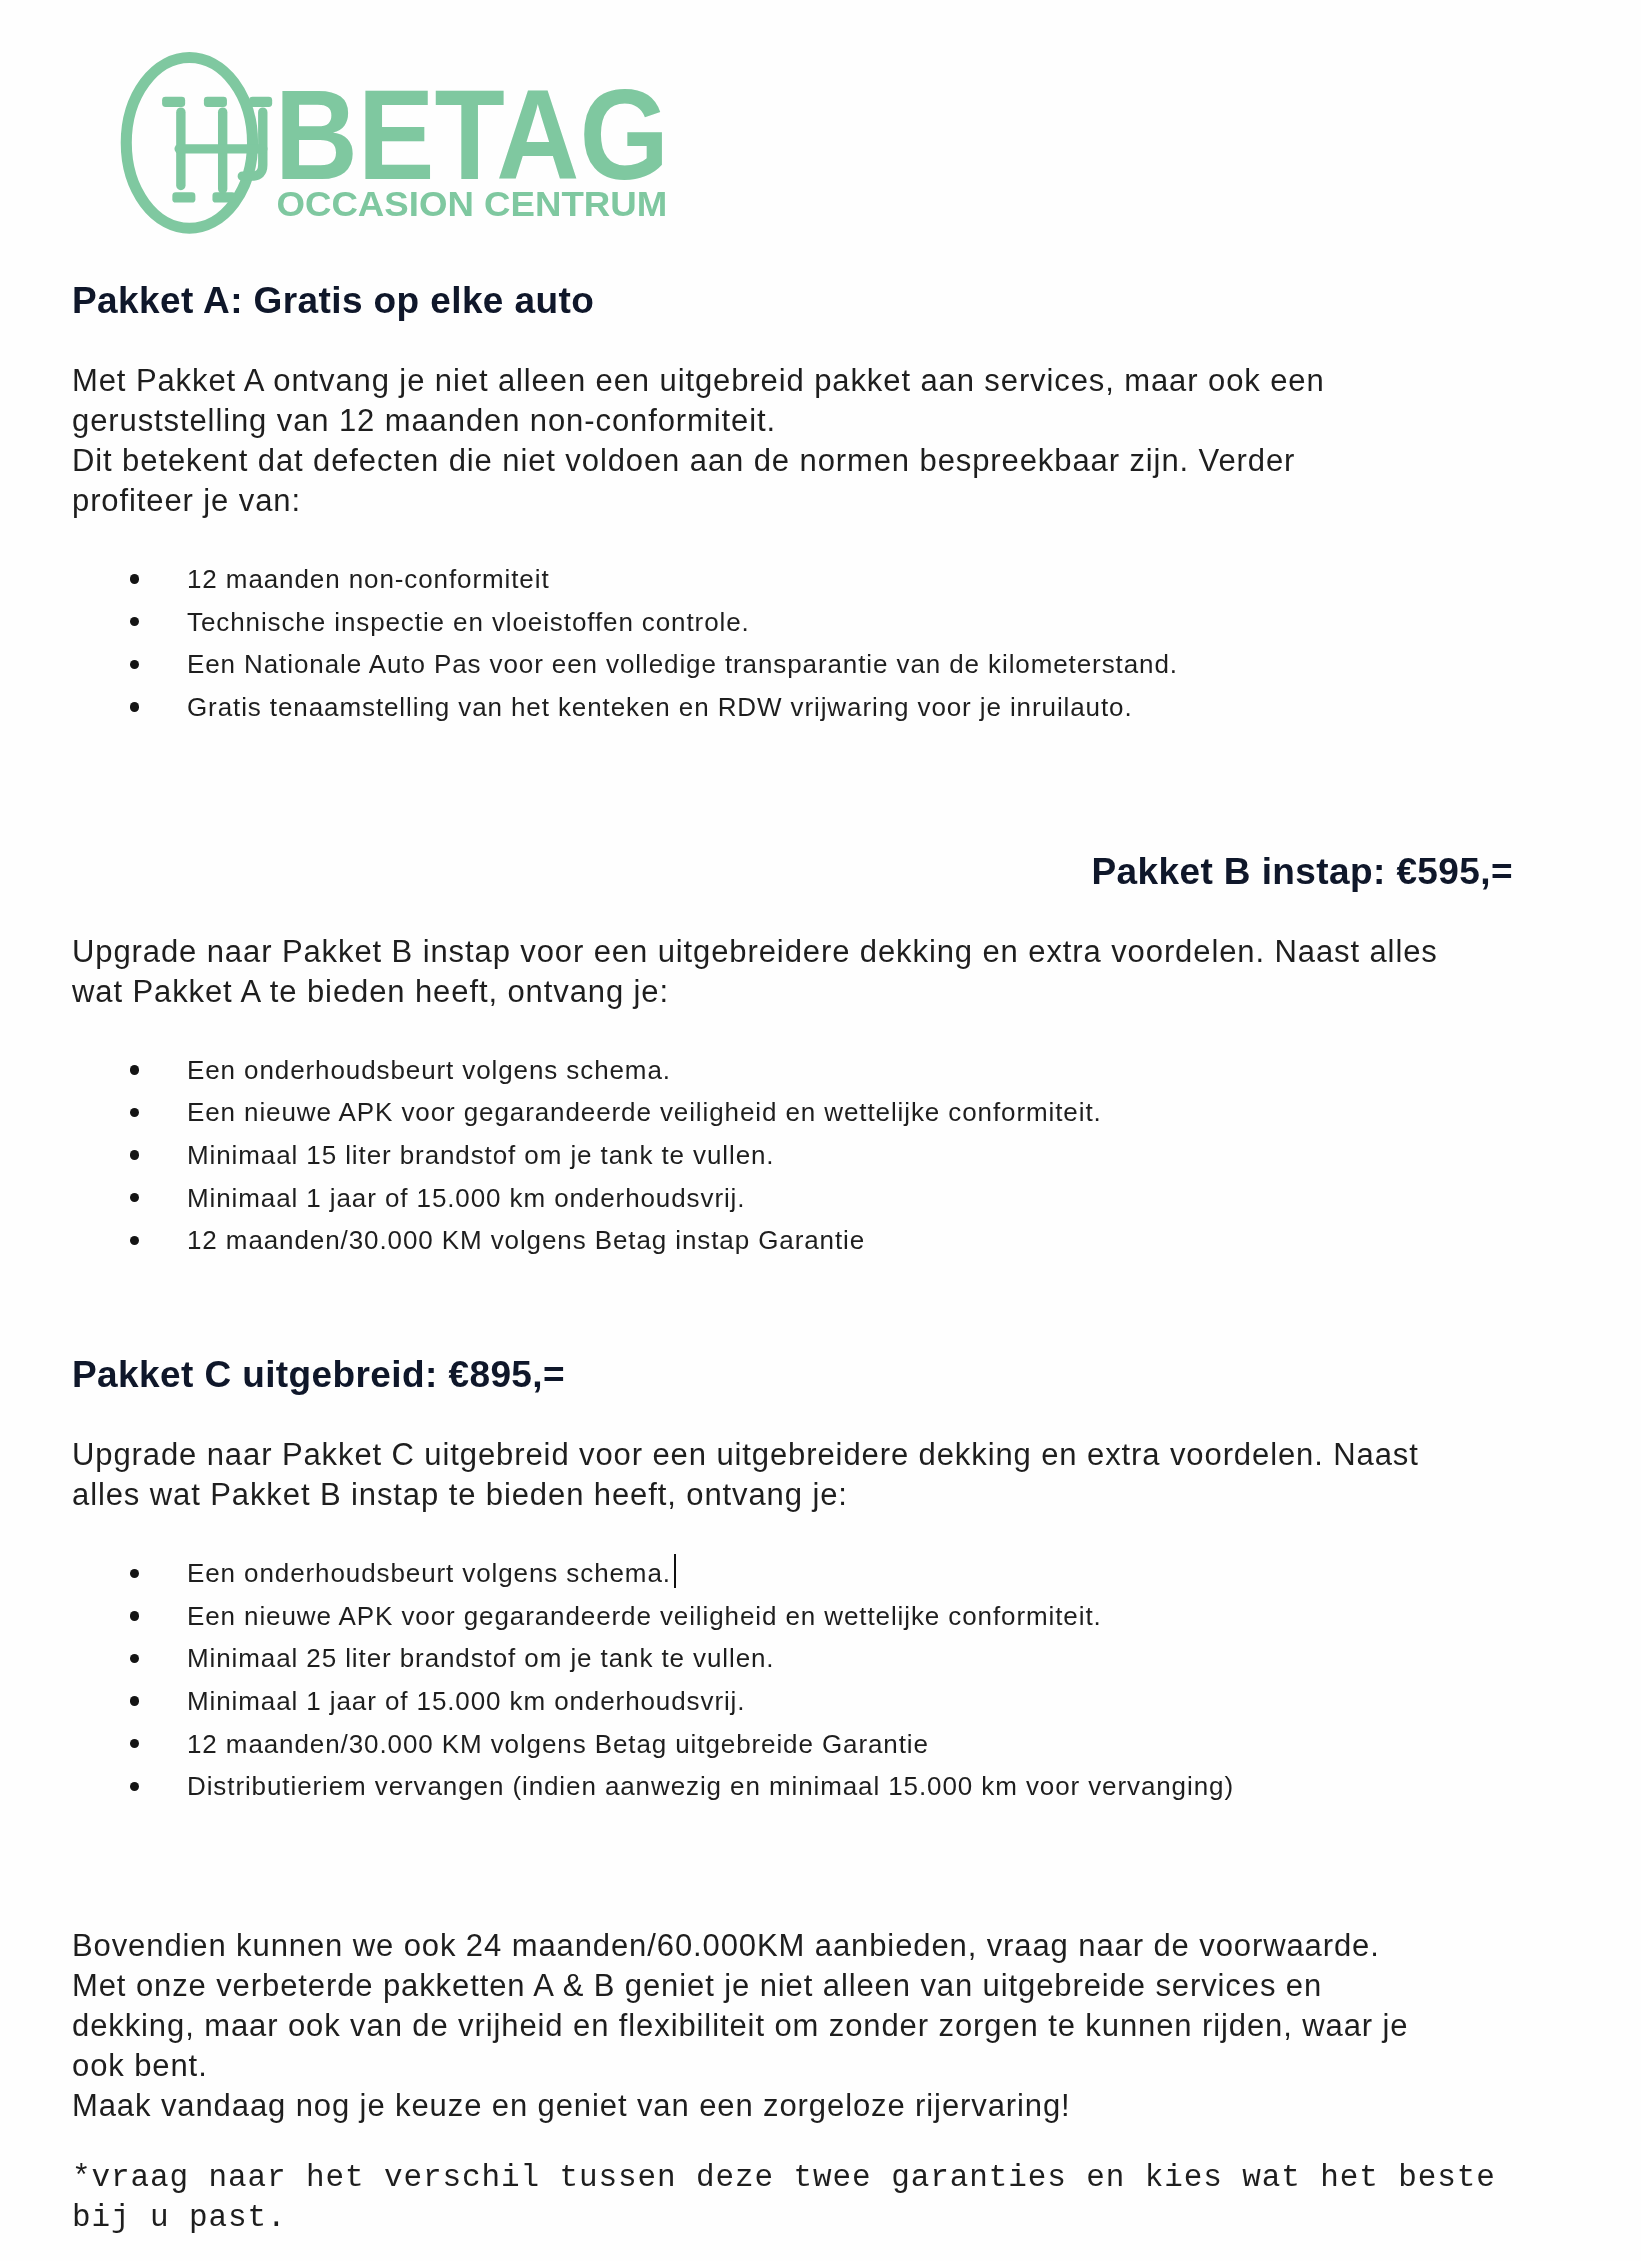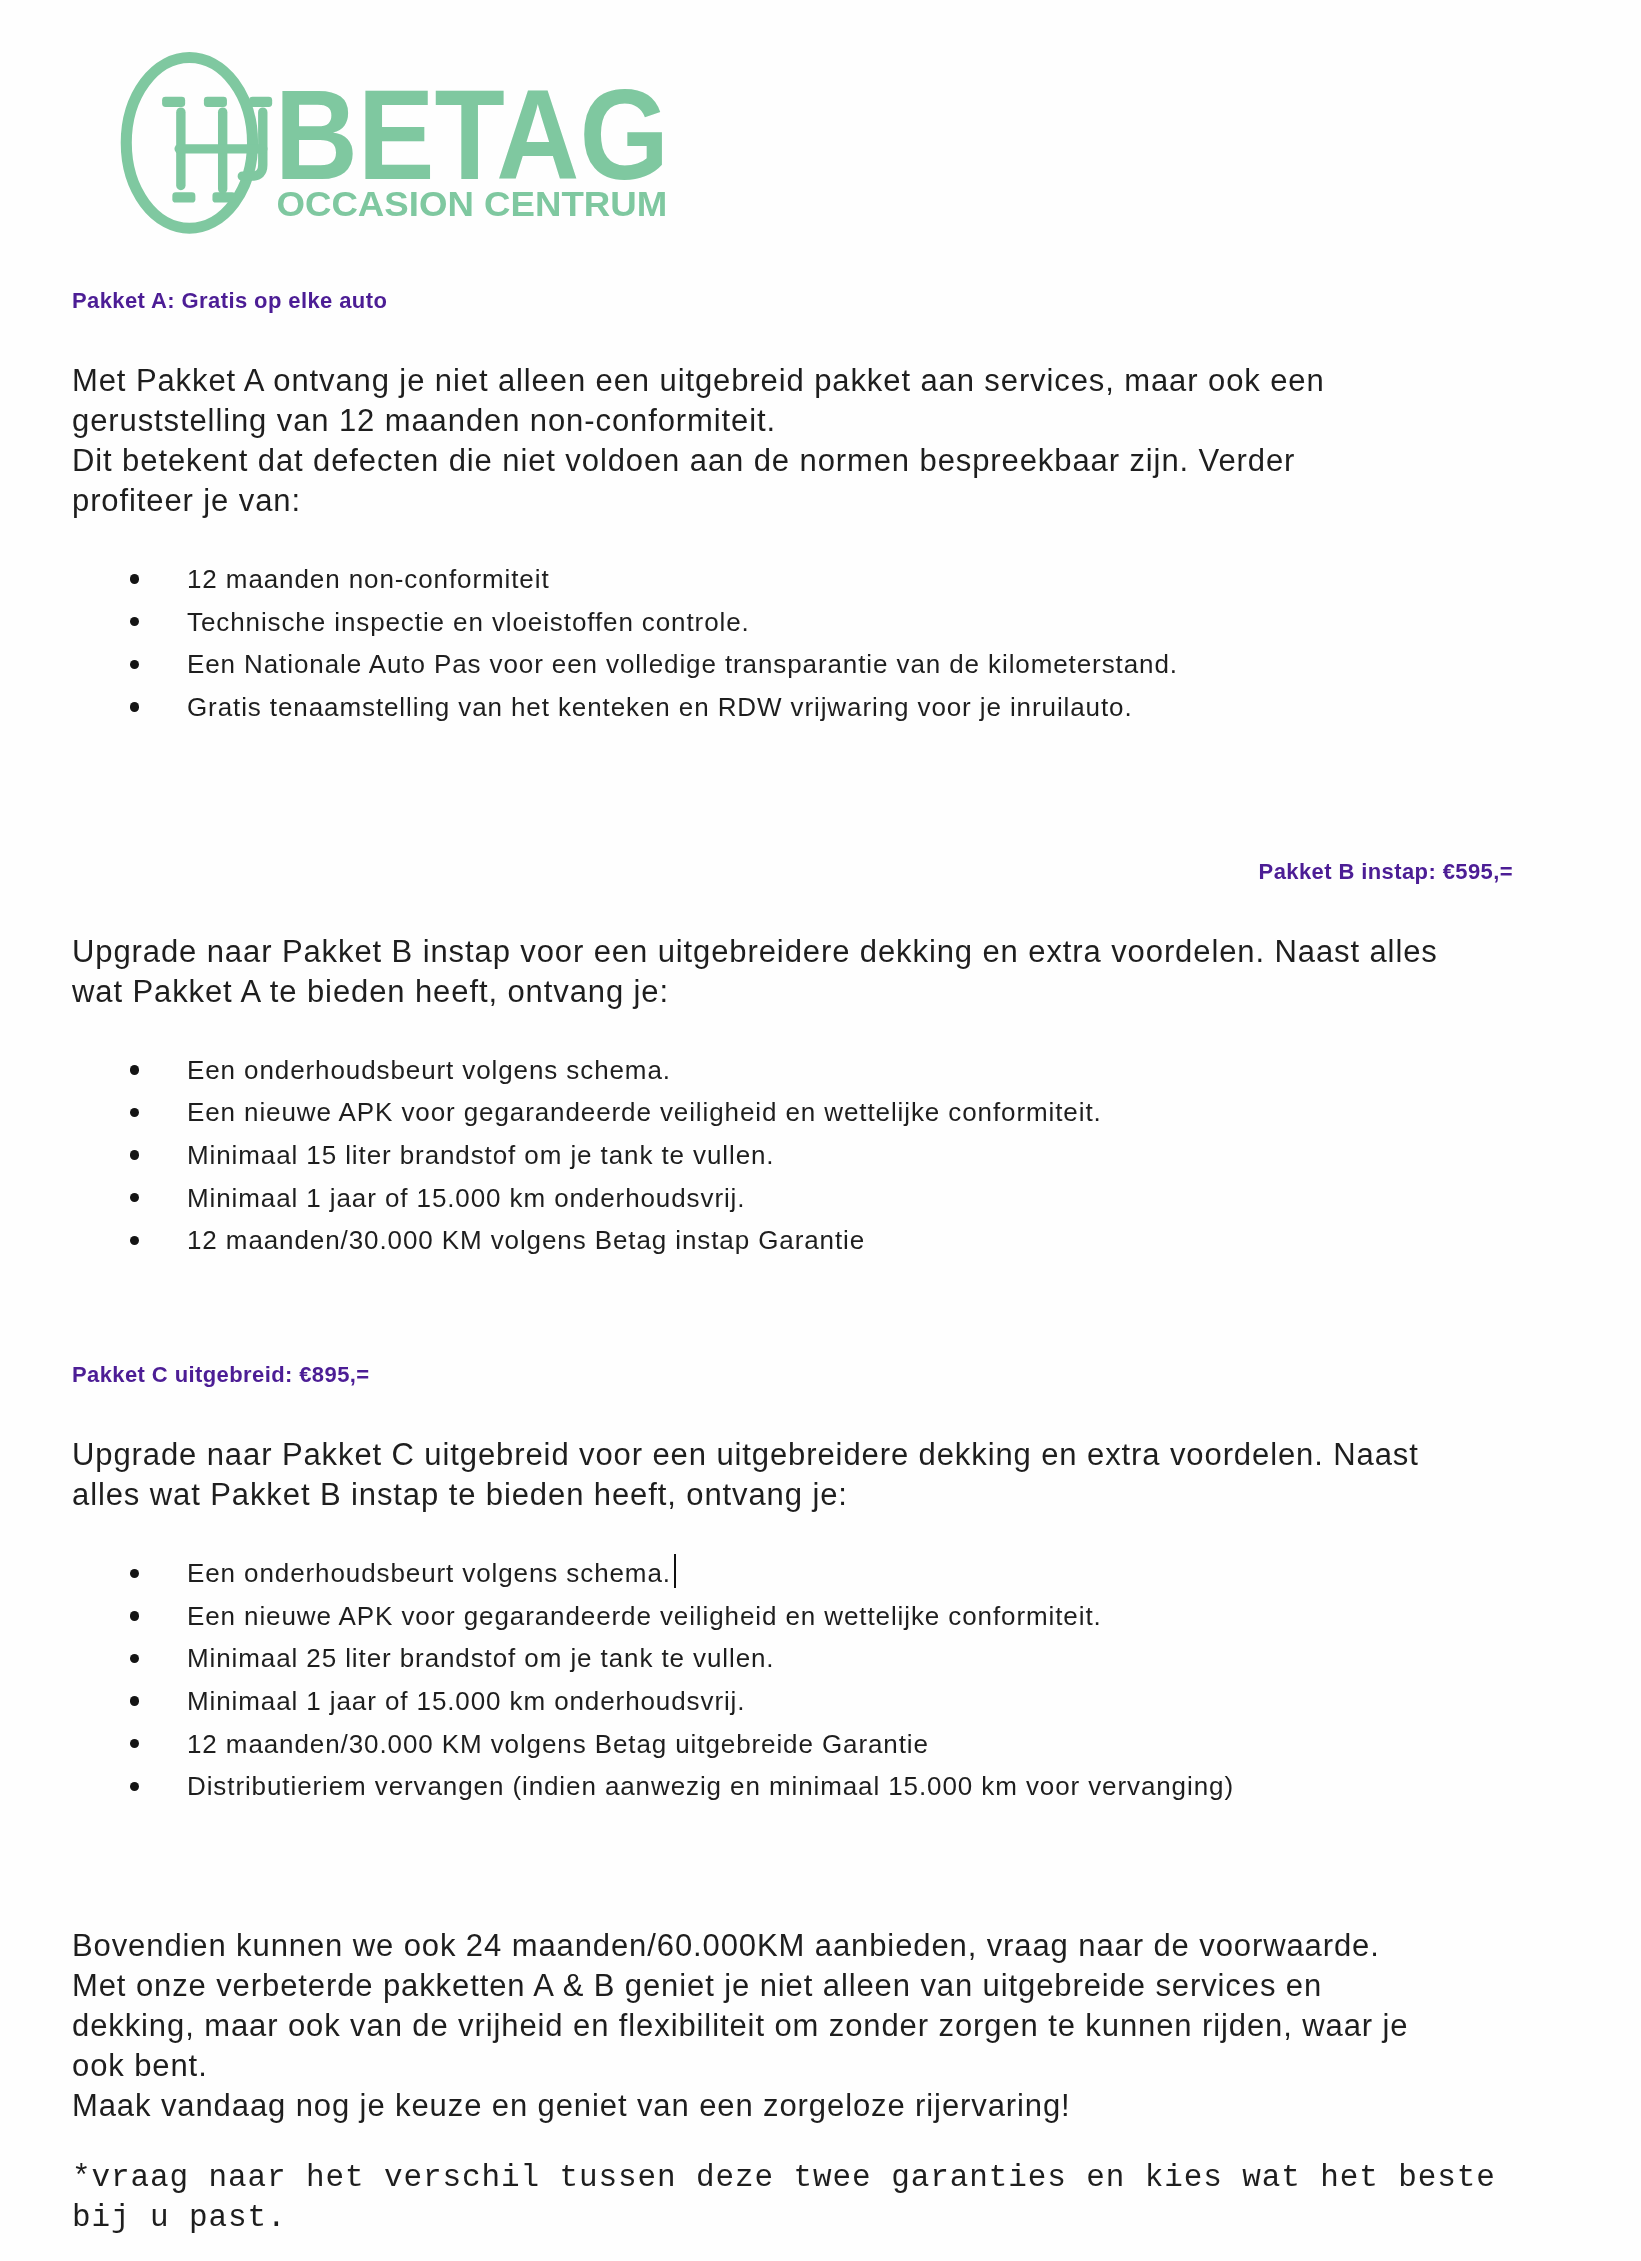--- a/index.html
+++ b/index.html
@@ -15,25 +15,25 @@
     overflow: hidden;
   }
   
   .logo-wrap {
     margin: 5.1px 0 0 47px;
     width: 564px;
     height: 186px;
   }
   
   .section-heading {
-    font-size: 22px;
+    font-size: 37px;
     font-weight: bold;
     letter-spacing: 0.4px;
     line-height: 38px;
-    color: #4c1d95;
+    color: #0f172a;
     margin: 0;
   }
   .heading-a { margin-top: 47px; }
   .heading-b { margin-top: 126px; text-align: right; }
   .heading-c { margin-top: 96px; }
   
   .para {
     font-size: 31px;
     line-height: 40px;
     letter-spacing: 0.9px;

